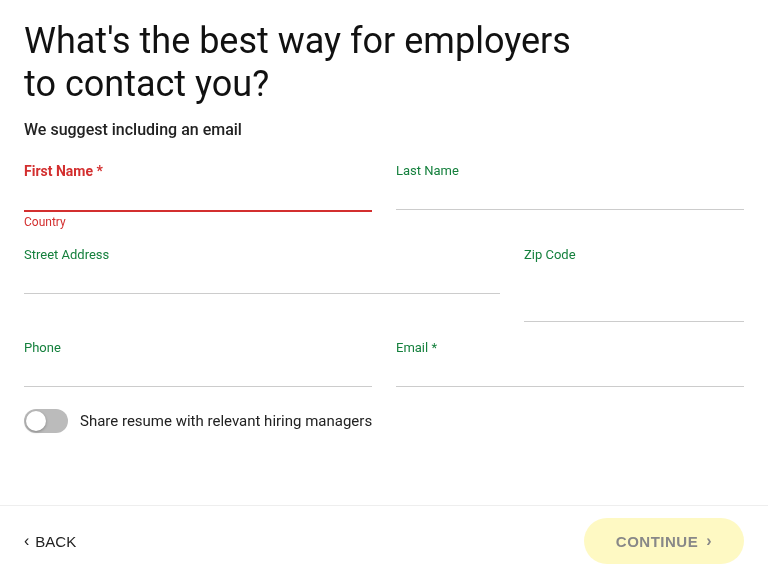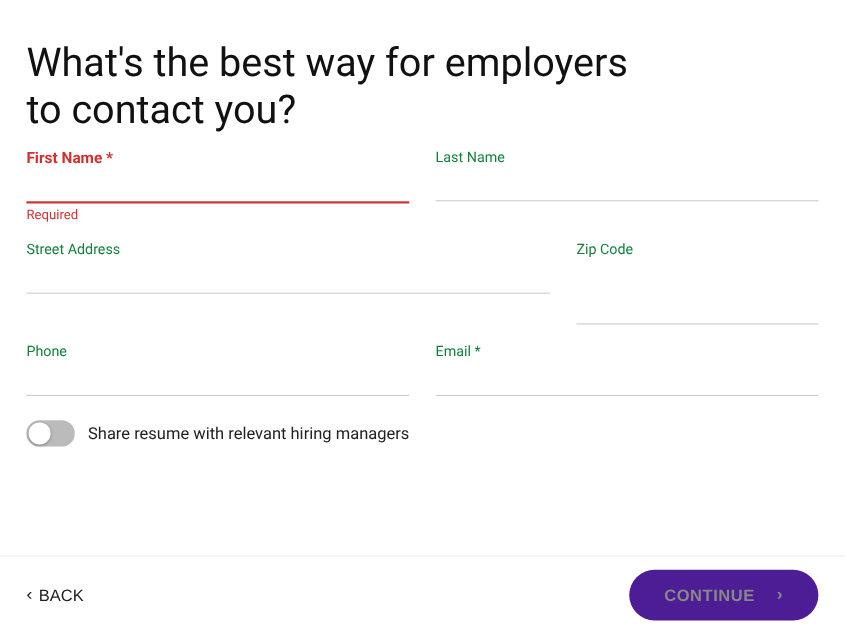--- a/index.html
+++ b/index.html
@@ -9,21 +9,21 @@
       background: #fff;
       width: 768px;
       height: 580px;
       overflow: hidden;
       display: flex;
       flex-direction: column;
     }
 
     .page-wrapper {
       flex: 1;
-      padding: 36px 24px 20px 24px;
+      padding: 20px 24px 20px 24px;
       display: flex;
       flex-direction: column;
     }
 
     .main-title {
       font-size: 36px;
       font-weight: 400;
       color: #111;
       line-height: 1.2;
       margin-bottom: 14px;
@@ -172,54 +172,55 @@
       cursor: pointer;
       font-weight: 500;
     }
 
     .back-chevron {
       font-size: 16px;
       color: #222;
     }
 
     .continue-btn {
-      background: #4c1d95;
+      background: #fef9c3;
       border: none;
       border-radius: 28px;
       padding: 14px 32px;
       font-size: 15px;
       font-weight: 600;
       color: #888;
       cursor: pointer;
       display: flex;
       align-items: center;
-      gap: 20px;
+      gap: 8px;
       letter-spacing: 0.5px;
     }
 
     .continue-chevron {
       font-size: 16px;
     }
   </style>
 </head>
 <body>
 
 <div class="page-wrapper">
   <h1 class="main-title">
     <span>What's the best way for employers</span><br>
     <span>to contact you?</span>
   </h1>
+  <p class="subtitle">We suggest including an email</p>
 
   <div class="form-area">
 
     <div class="form-row">
       <div class="form-field">
         <label class="error-label">First Name *</label>
         <input type="text" class="error-border" style="">
-        <span class="error-msg">Required</span>
+        <span class="error-msg">Country</span>
       </div>
       <div class="form-field">
         <label>Last Name</label>
         <input type="text" style="">
       </div>
     </div>
 
     <div class="form-row">
       <div class="form-field">
         <label>Street Address</label>

